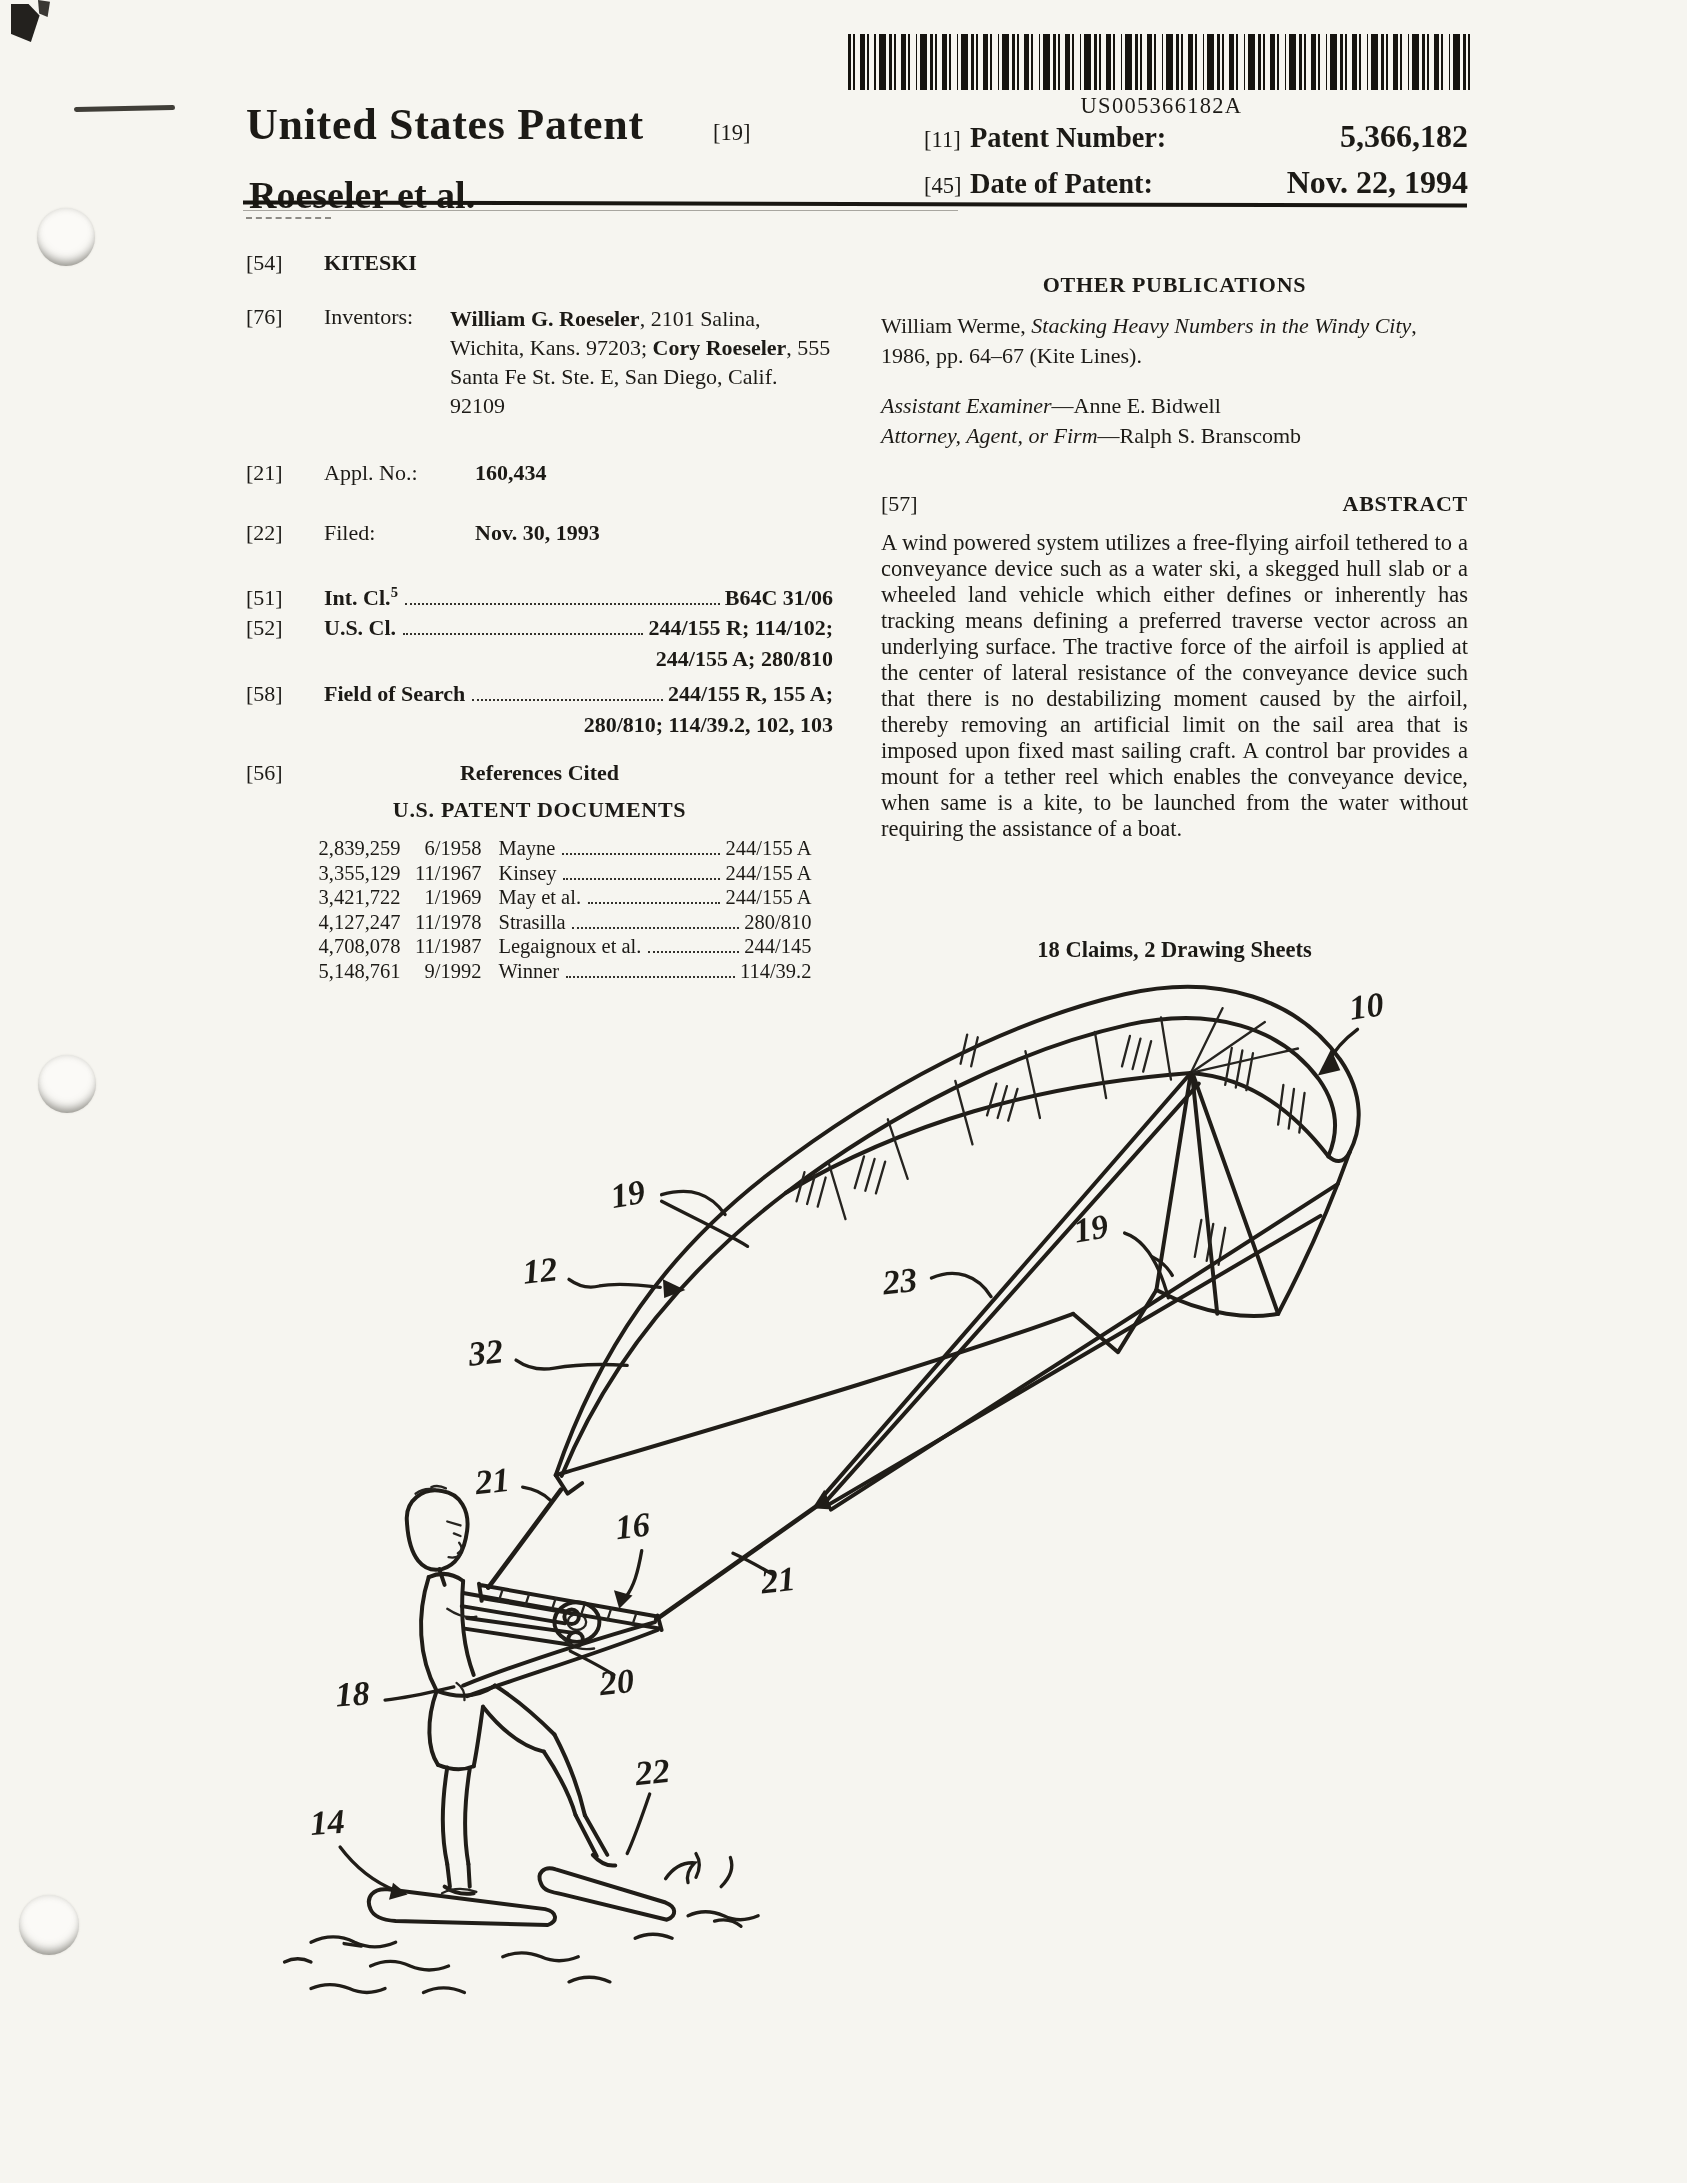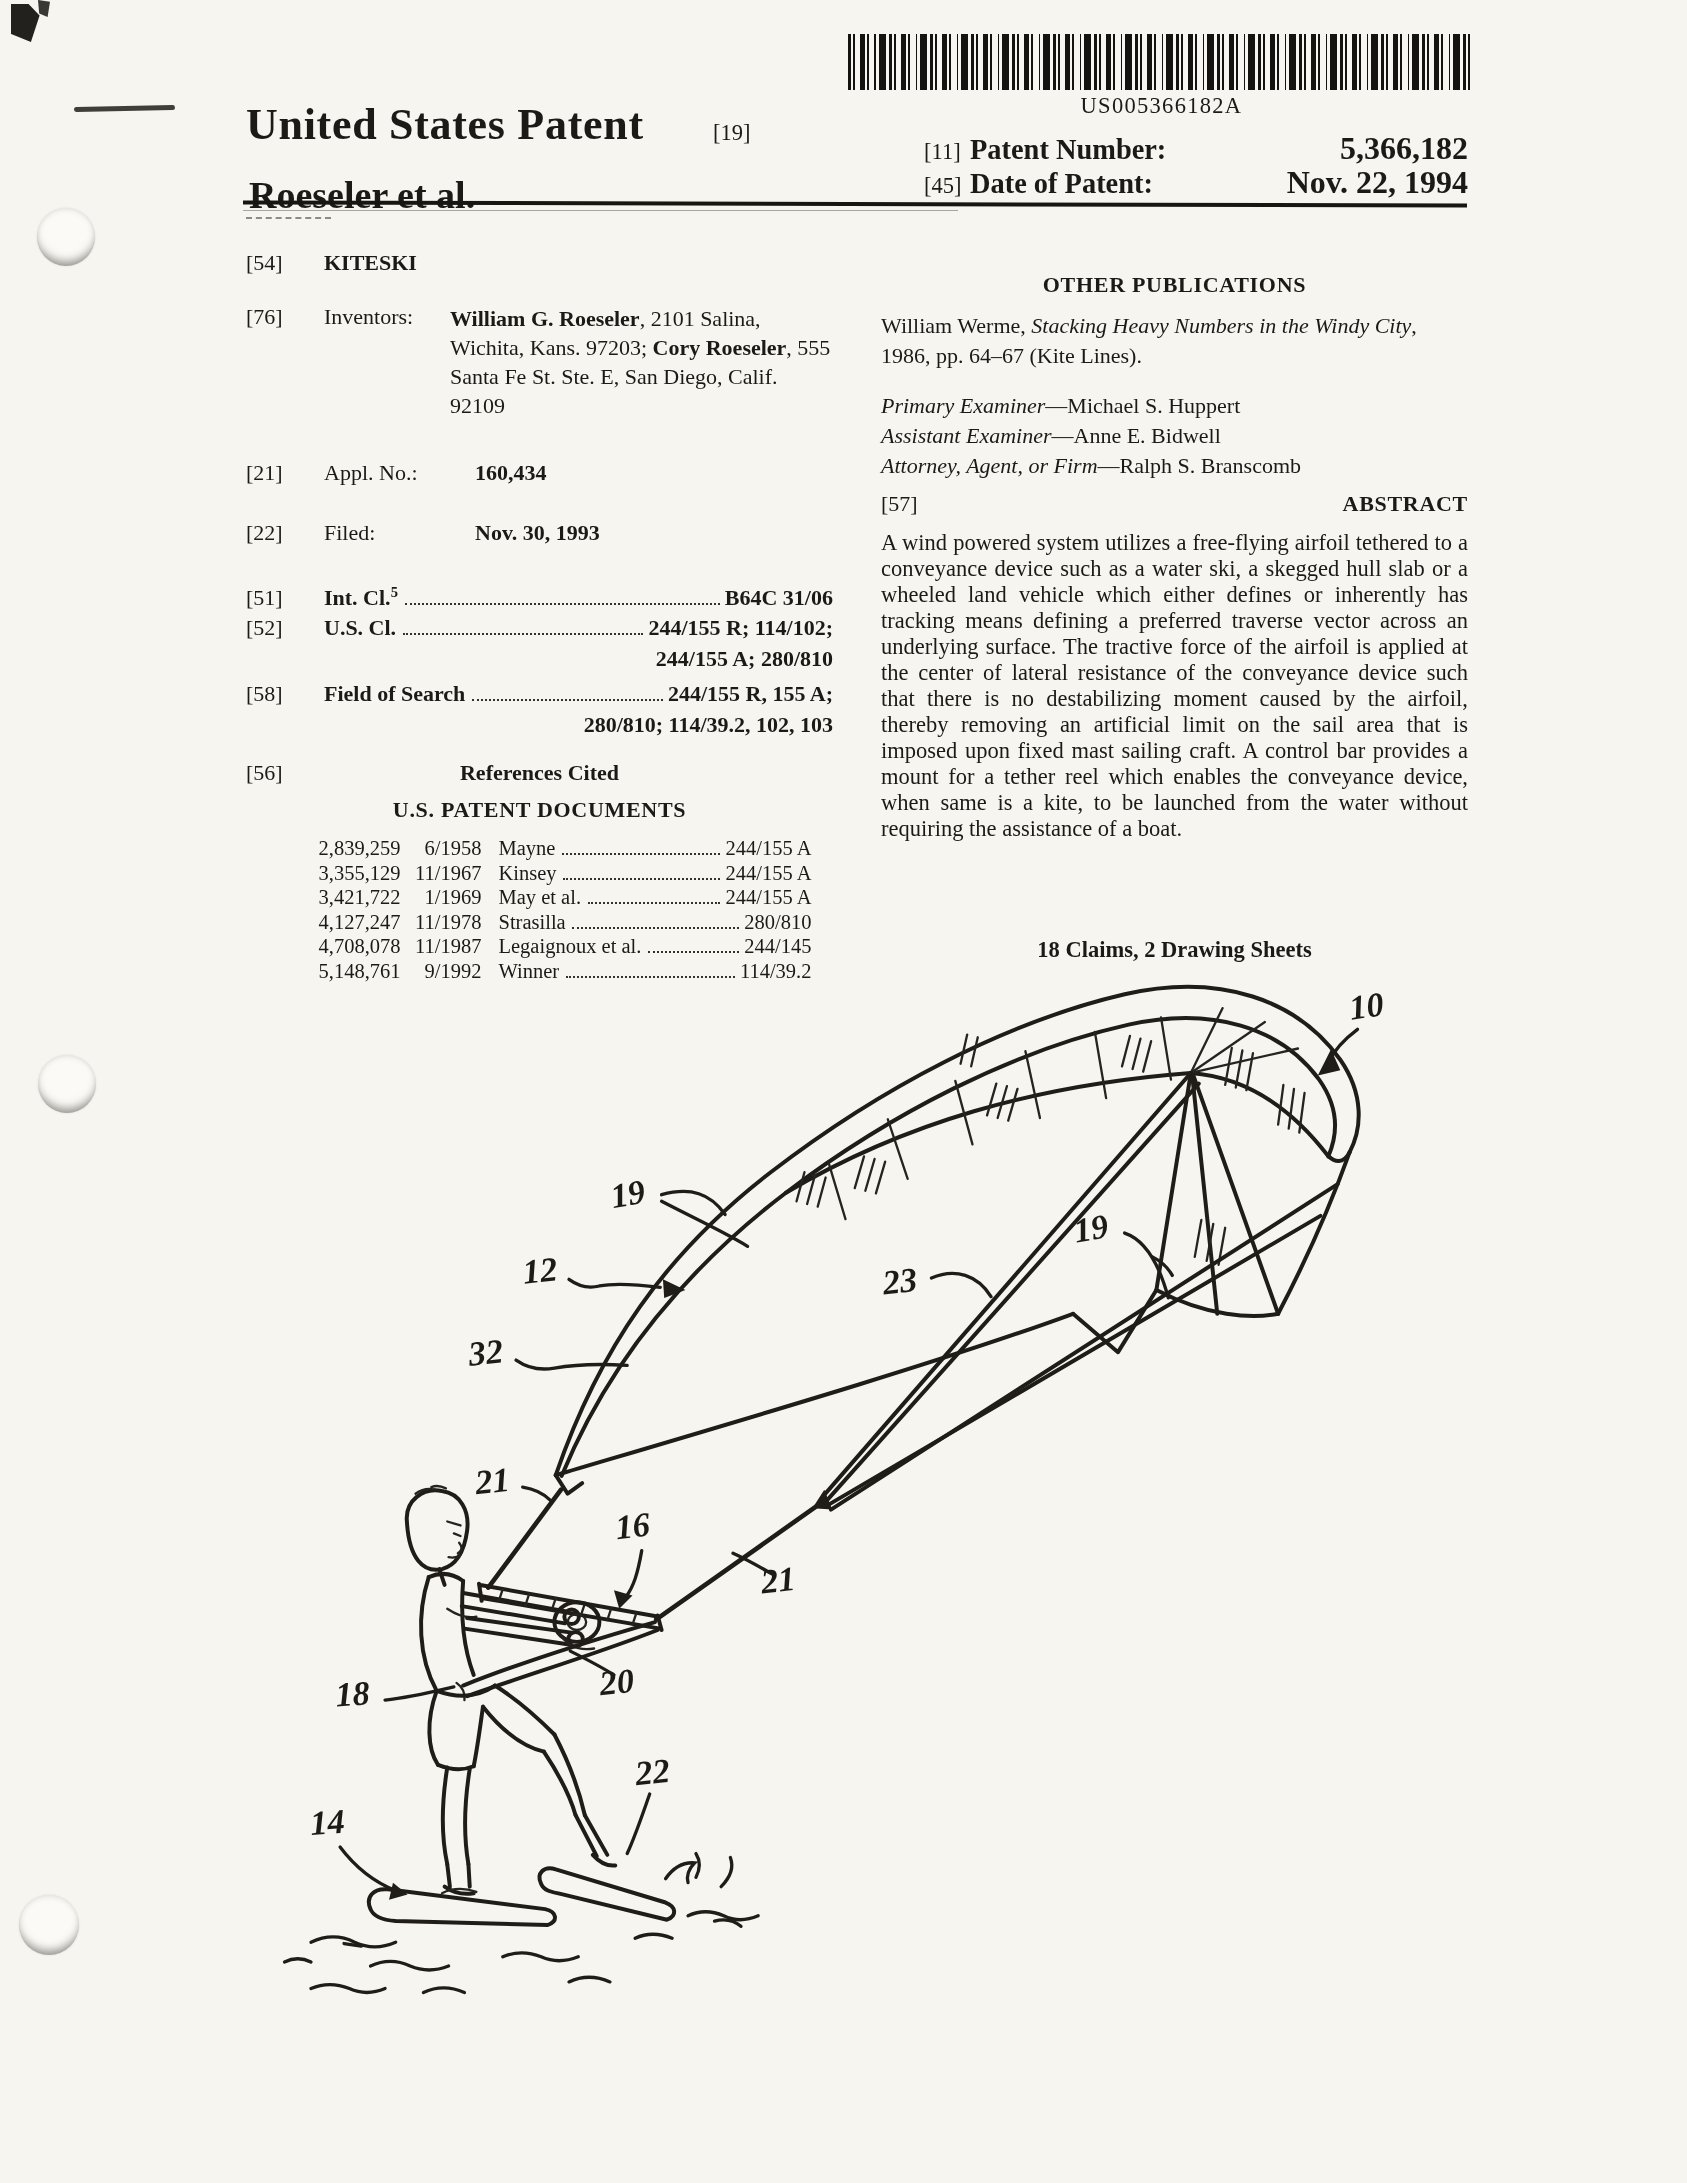--- a/index.html
+++ b/index.html
@@ -25,21 +25,21 @@
         #15130f 19px 21px, transparent 21px 26.5px,
         #15130f 26.5px 28.4px, transparent 28.4px 31px,
         #15130f 31px 38px, transparent 38px 41px);
   }
   .barcode-num{left:848px;top:93px;width:627px;font-size:22.5px;letter-spacing:1.3px;}
   .us-patent{left:246px;top:99px;font-size:44px;font-weight:bold;letter-spacing:0.7px;}
   .code19{left:713px;top:120px;font-size:22.5px;}
   .authors{left:249px;top:160px;font-size:38px;font-weight:bold;margin-top:13px;}
   .hdr-code{font-size:22.5px;width:46px;display:inline-block;}
   .hdr-label{font-size:28.4px;font-weight:bold;}
-  .pn-row{left:924px;top:118px;width:544px;margin-top:12px;}
+  .pn-row{left:924px;top:118px;width:544px;}
   .dp-row{left:924px;top:164px;width:544px;}
   .hdr-row{display:flex;align-items:baseline;}
   .hdr-val{margin-left:auto;font-size:32px;font-weight:bold;}
   .rule-main{left:243px;top:202px;width:1224px;height:4px;background:#181611;transform:rotate(.15deg);}
   .rule-echo{left:243px;top:210px;width:715px;height:1.3px;background:#a8a6a0;}
   .rule-dash{left:246px;top:217px;width:85px;height:0;border-top:2.6px dashed #8d8b85;}
 
   
   .blob1{left:10.6px;top:4px;width:29px;height:38px;background:#23211e;
          clip-path:polygon(0 0,62% 0,100% 30%,70% 100%,0 78%);}
@@ -226,21 +226,20 @@
 
     <div class="sec ctr" style="top:5.3px;text-align:center;">
       <span class="refhead" style="letter-spacing:0.7px;">OTHER PUBLICATIONS</span>
     </div>
 
     <div class="sec pubs" style="top:44px;">
       <span>William Werme, </span><span class="i">Stacking Heavy Numbers in the Windy City</span><span>, 1986, pp. 64–67 (Kite Lines).</span>
     </div>
 
     <div class="sec exam" style="top:124px;">
-      <div><span class="i">Primary Examiner</span><span>—Michael S. Huppert</span></div>
       <div><span class="i">Assistant Examiner</span><span>—Anne E. Bidwell</span></div>
       <div><span class="i">Attorney, Agent, or Firm</span><span>—Ralph S. Branscomb</span></div>
     </div>
 
     <div class="sec" style="top:224px;">
       <span>[57]</span>
       <span class="refhead" style="position:absolute;left:0;width:587px;text-align:right;letter-spacing:0.7px;">ABSTRACT</span>
     </div>
 
     <div class="sec abstract just" style="top:263px;">A wind powered system utilizes a free-flying airfoil tethered to a conveyance device such as a water ski, a skegged hull slab or a wheeled land vehicle which either defines or inherently has tracking means defining a preferred traverse vector across an underlying surface. The tractive force of the airfoil is applied at the center of lateral resistance of the conveyance device such that there is no destabilizing moment caused by the airfoil, thereby removing an artificial limit on the sail area that is imposed upon fixed mast sailing craft. A control bar provides a mount for a tether reel which enables the conveyance device, when same is a kite, to be launched from the water without requiring the assistance of a boat.</div>

